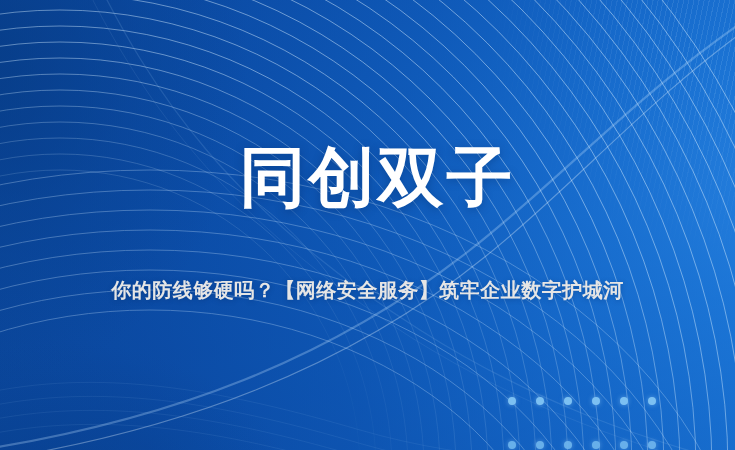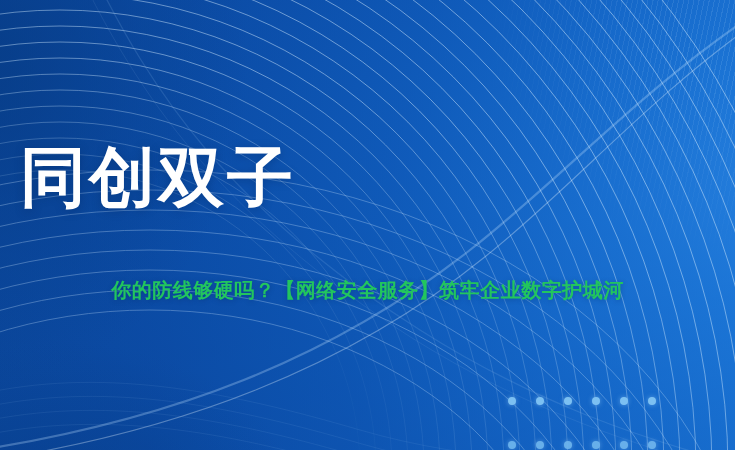--- a/index.html
+++ b/index.html
@@ -33,33 +33,33 @@
   
   .fan{position:absolute;inset:0;pointer-events:none;}
   .fan svg{position:absolute;inset:0;width:735px;height:450px;}
   
   .content{
     position:absolute;left:0;top:0;width:735px;height:450px;
     display:flex;flex-direction:column;align-items:center;
   }
   .title{
     position:absolute;left:0;right:0;top:138px;
-    text-align:left;
+    text-align:center;
     font-size:66px;line-height:78px;
     font-weight:700;color:#ffffff;
     letter-spacing:3px;
     text-shadow:0 2px 10px rgba(3,40,95,.35);
     white-space:nowrap;
     padding-left:20px;
   }
   .subtitle{
     position:absolute;left:0;right:0;top:277px;
     text-align:center;
     font-size:20px;line-height:26px;
-    font-weight:700;color:#22c55e;
+    font-weight:700;color:#e5e5e5;
     letter-spacing:.5px;
     text-shadow:0 1px 5px rgba(3,40,95,.35);
     white-space:nowrap;
   }
   
   .dot-row{position:absolute;display:flex;align-items:center;}
   .dot-row-1{left:508px;top:397px;}
   .dot-row-2{left:508px;top:441px;}
   .dot{
     width:8px;height:8px;border-radius:50%;

